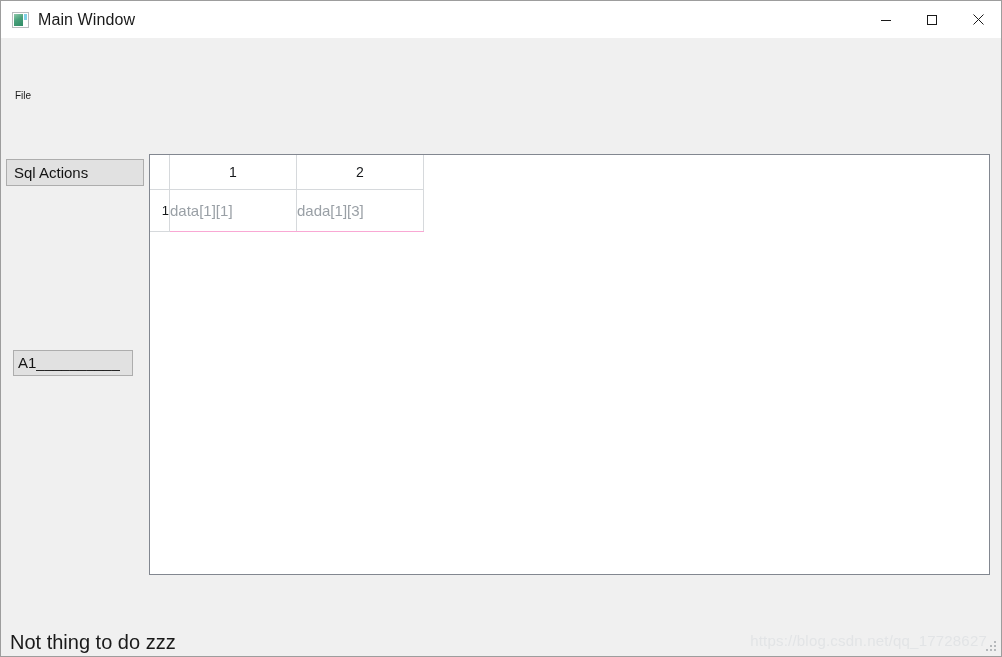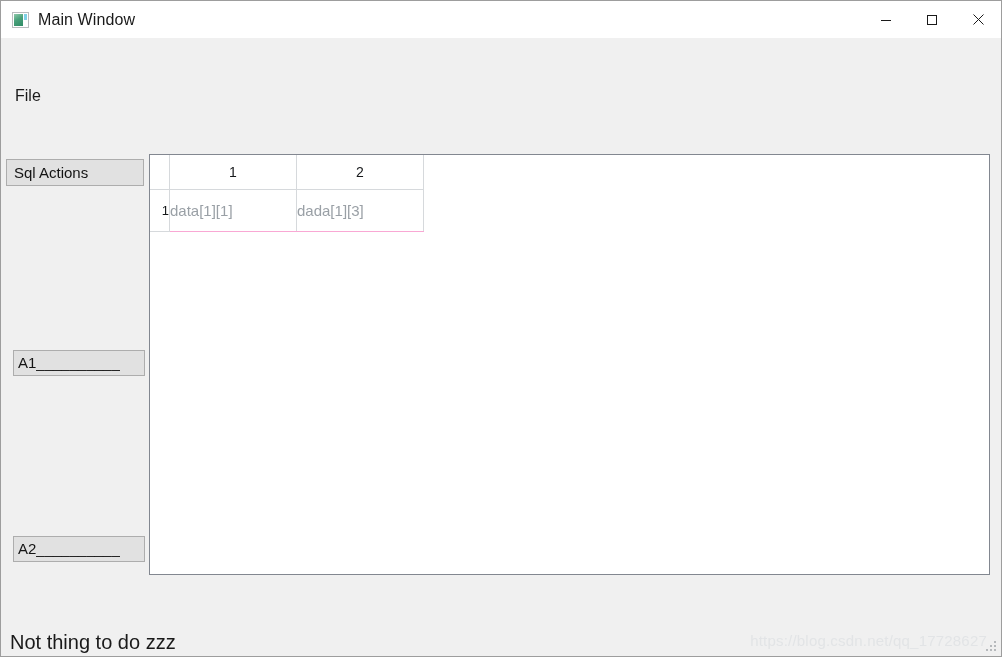--- a/index.html
+++ b/index.html
@@ -90,21 +90,21 @@
   .menubar {
     height: 28px;
     flex: 0 0 28px;
     background: #f0f0f0;
     display: flex;
     align-items: center;
     padding-left: 9px;
     box-sizing: border-box;
   }
   .menu-item {
-    font-size: 16px;
+    font-size: 10px;
     color: #1a1a1a;
     padding: 2px 5px;
     line-height: 1;
   }
 
   
   .body-area {
     position: relative;
     flex: 1 1 auto;
     background: #f0f0f0;
@@ -134,21 +134,21 @@
     padding-left: 7px;
   }
   .sidebar-tab span {
     font-size: 15px;
     color: #141414;
     white-space: nowrap;
   }
   .side-button {
     position: absolute;
     left: 12px;
-    width: 132px;
+    width: 120px;
     height: 26px;
     box-sizing: border-box;
     background: #e1e1e1;
     border: 1px solid #adadad;
     display: flex;
     align-items: center;
     padding-left: 4px;
     overflow: hidden;
     white-space: nowrap;
   }
@@ -305,23 +305,20 @@
 
   <div class="body-area">
 
     <div class="sidebar">
       <div class="sidebar-tab">
         <span>Sql Actions</span>
       </div>
       <div class="side-button" id="btn-a1">
         <span>A1__________</span>
       </div>
-      <div class="side-button" id="btn-a2">
-        <span>A2__________</span>
-      </div>
     </div>
 
     <div class="content-panel">
       <table class="tbl">
         <thead>
           <tr>
             <th class="corner-cell"></th>
             <th class="col-head">1</th>
             <th class="col-head">2</th>
           </tr>

